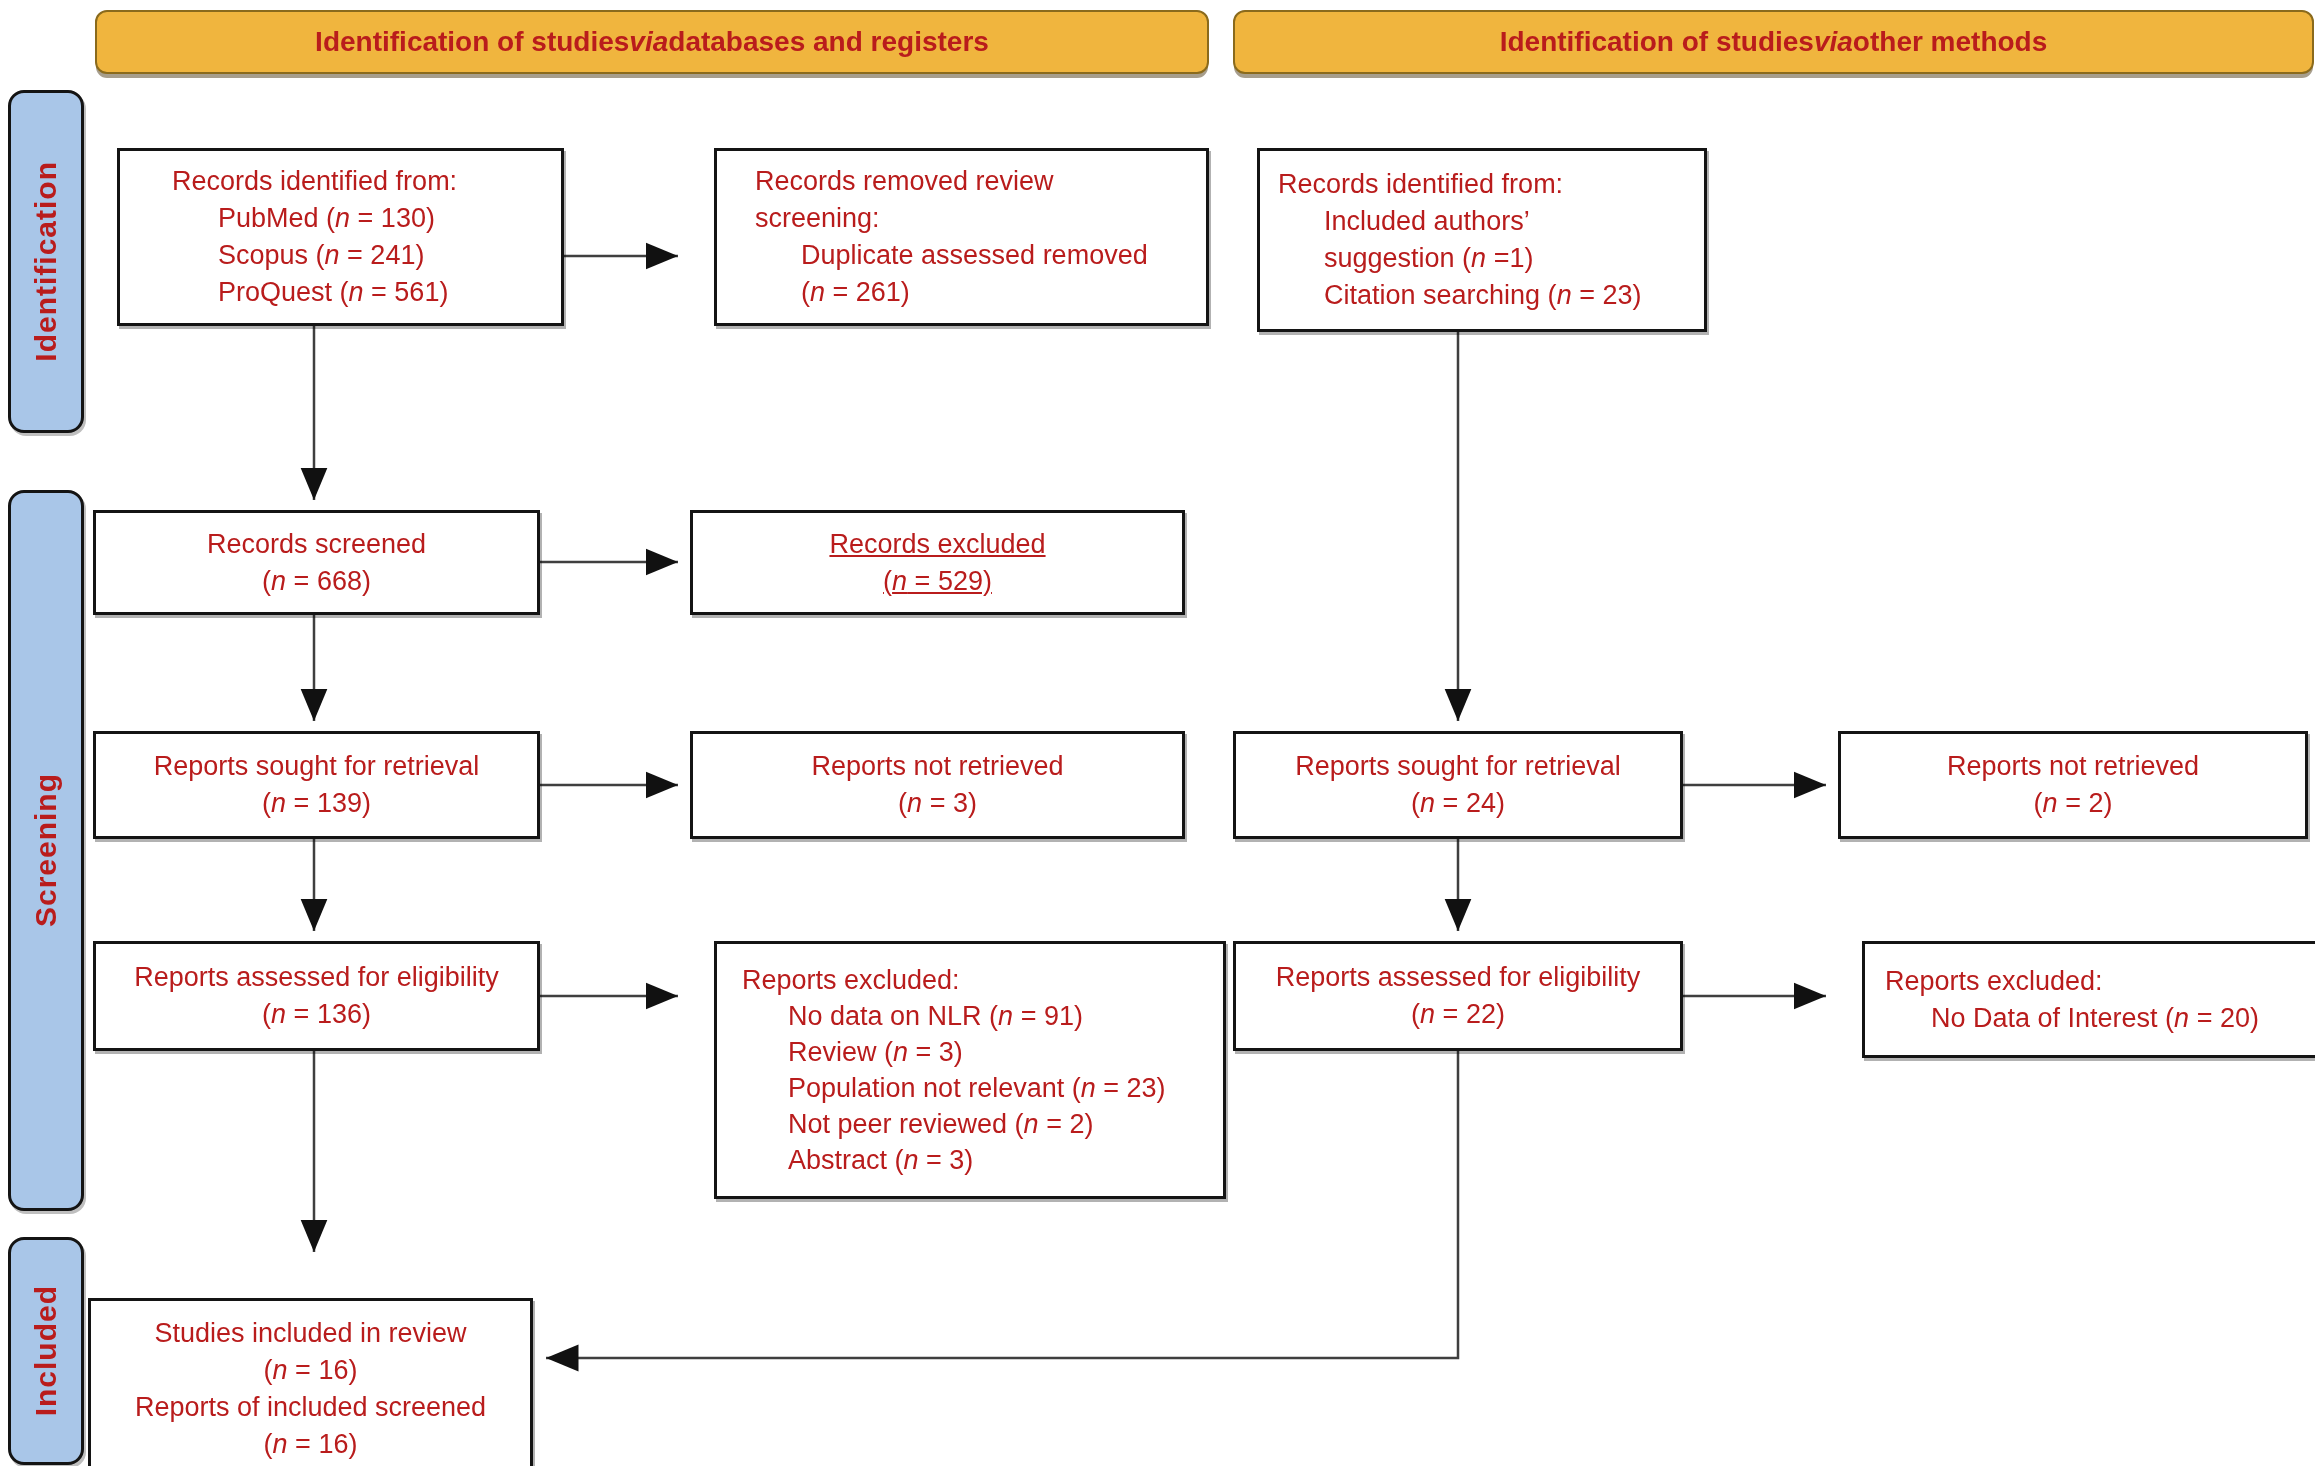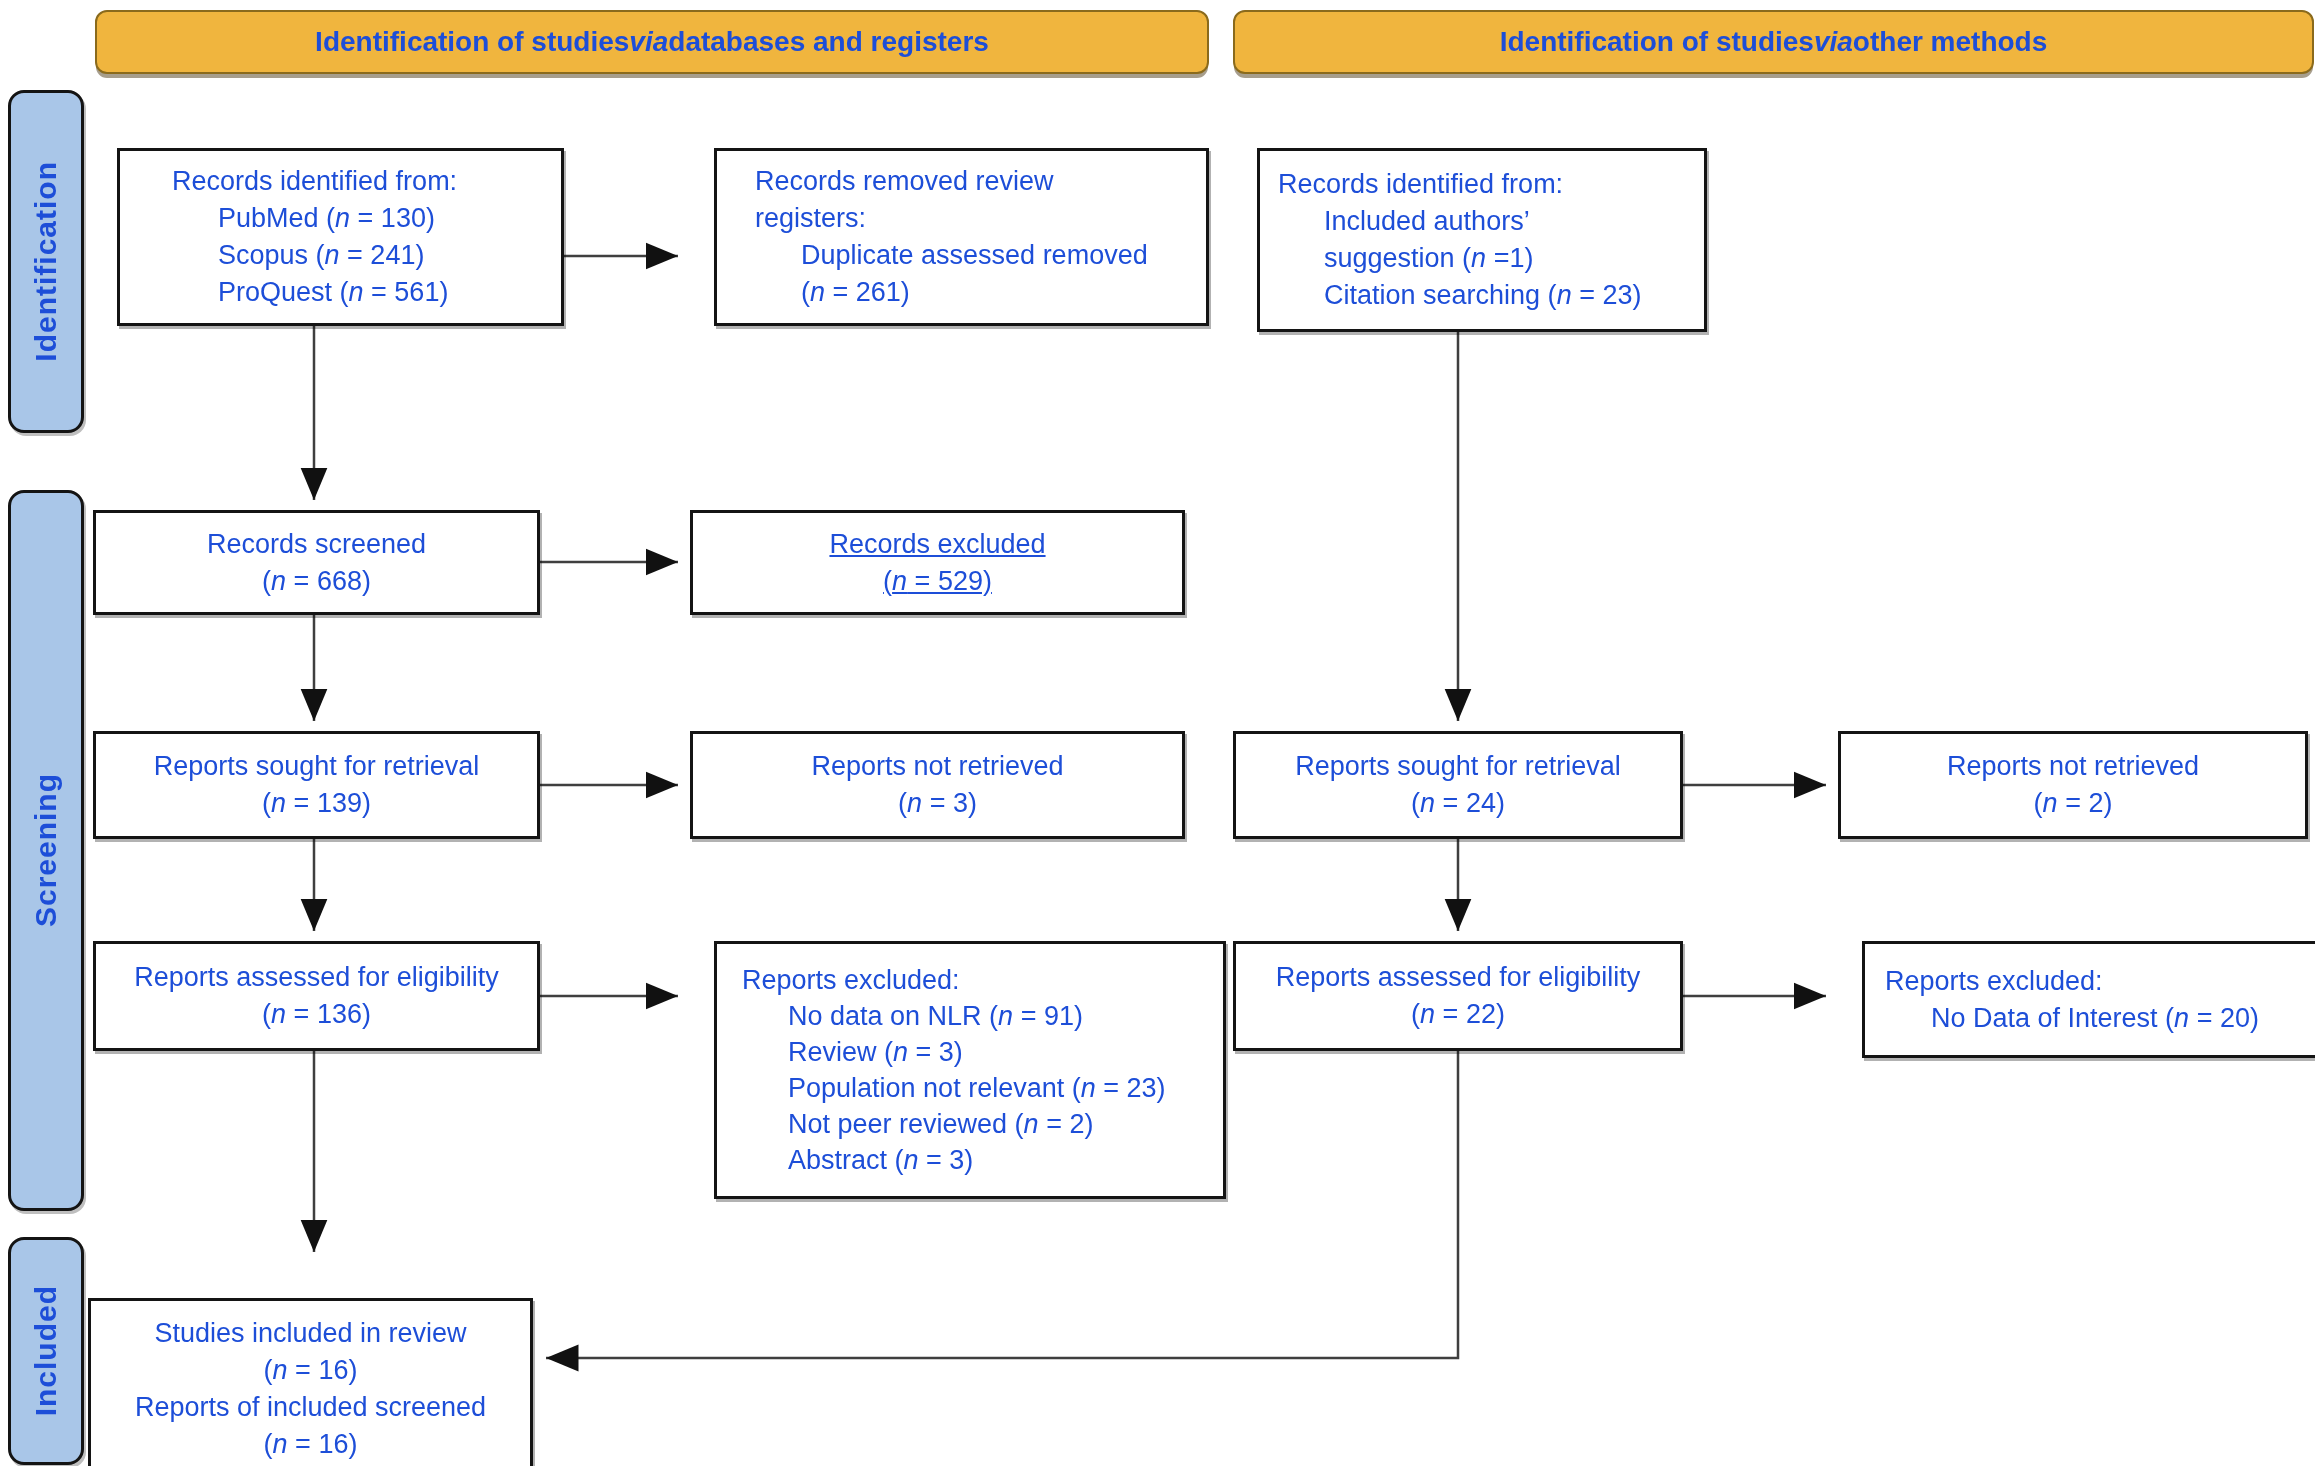--- a/index.html
+++ b/index.html
@@ -1,21 +1,21 @@
 <!DOCTYPE html>
 <html style="--banner-fill: #F0B53E; --banner-border: #8a6a1c; --sidebar-fill: #A9C6E8; --box-border: #141414; --arrow: #3f3f3f;"><head>
 <meta charset="utf-8">
 <style>
   html,body{margin:0;padding:0;background:#ffffff;}
   .canvas{
     position:relative;
     width:2315px;height:1466px;
     background:#ffffff;
     font-family:"Liberation Sans","DejaVu Sans",sans-serif;
-    color:#1d4ed8;
+    color:#b91c1c;
   }
   .banner{
     position:absolute;height:60px;
     background:var(--banner-fill,#F0B53E);
     border:2px solid var(--banner-border,#8a6a1c);
     border-radius:12px;
     box-shadow:0 5px 0 -1px rgba(60,40,0,0.45);
     display:flex;align-items:center;justify-content:center;
     font-weight:bold;font-size:28px;
   }
@@ -89,21 +89,21 @@
 
   <div class="box leftal" style="left:93px;top:148px;width:447px;height:178px;padding-left:52px;">
     <div class="ln">Records identified from:</div>
     <div class="ln ind">PubMed (<i>n</i> = 130)</div>
     <div class="ln ind">Scopus (<i>n</i> = 241)</div>
     <div class="ln ind">ProQuest (<i>n</i> = 561)</div>
   </div>
 
   <div class="box leftal" style="left:690px;top:148px;width:495px;height:178px;padding-left:38px;">
     <div class="ln">Records removed review</div>
-    <div class="ln">registers:</div>
+    <div class="ln">screening:</div>
     <div class="ln ind">Duplicate assessed removed</div>
     <div class="ln ind">(<i>n</i> = 261)</div>
   </div>
 
   <div class="box leftal" style="left:1233px;top:148px;width:450px;height:184px;padding-left:18px;">
     <div class="ln">Records identified from:</div>
     <div class="ln ind">Included authors’</div>
     <div class="ln ind">suggestion (<i>n</i> =1)</div>
     <div class="ln ind">Citation searching (<i>n</i> = 23)</div>
   </div>

